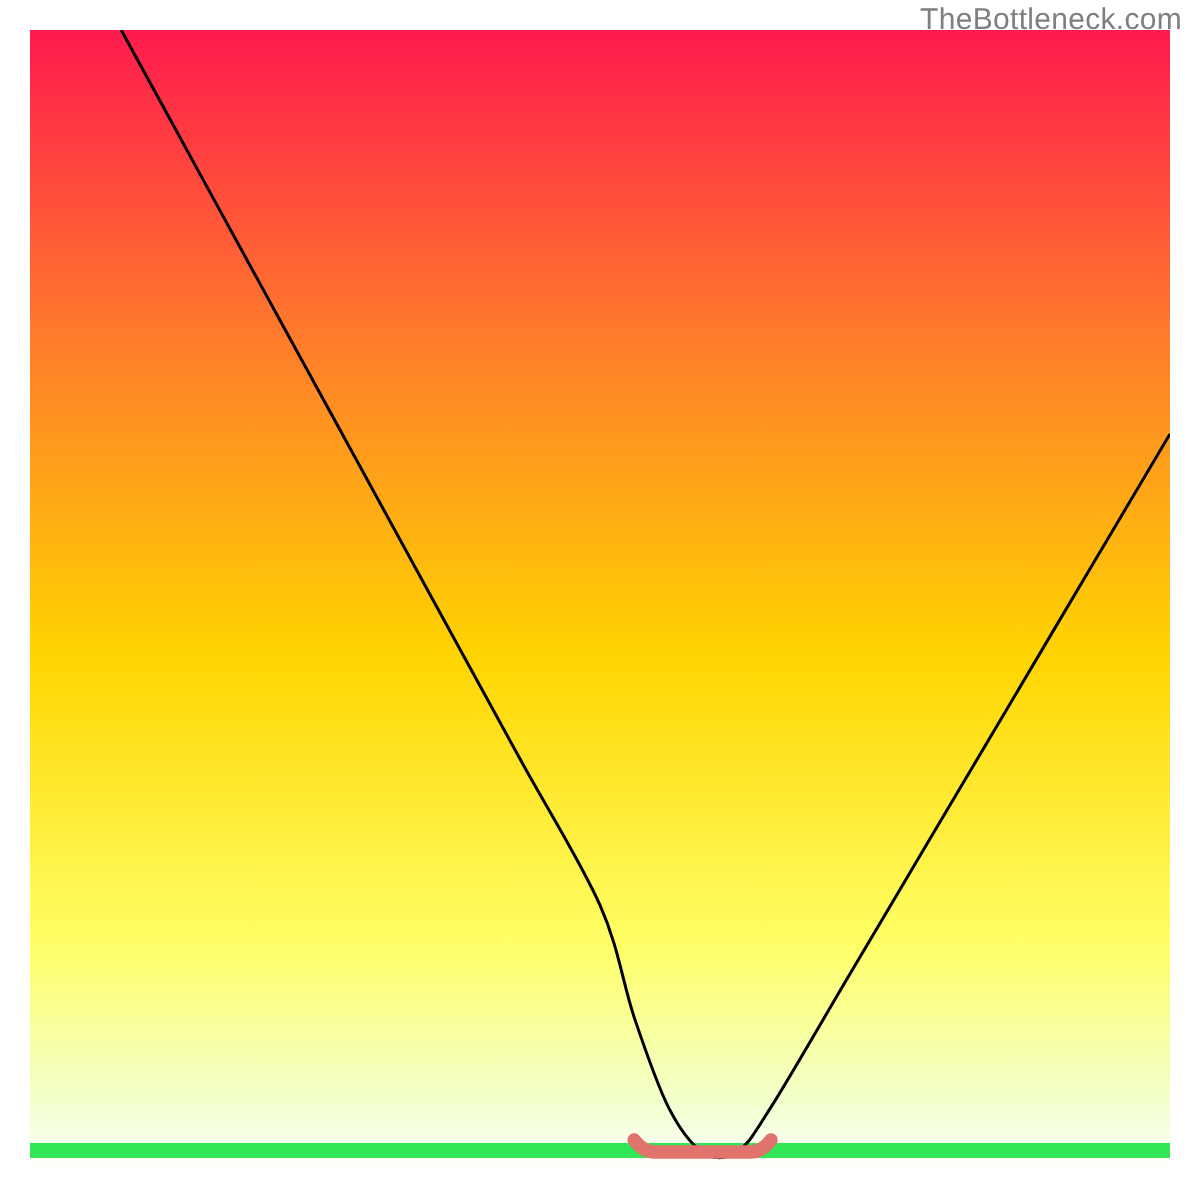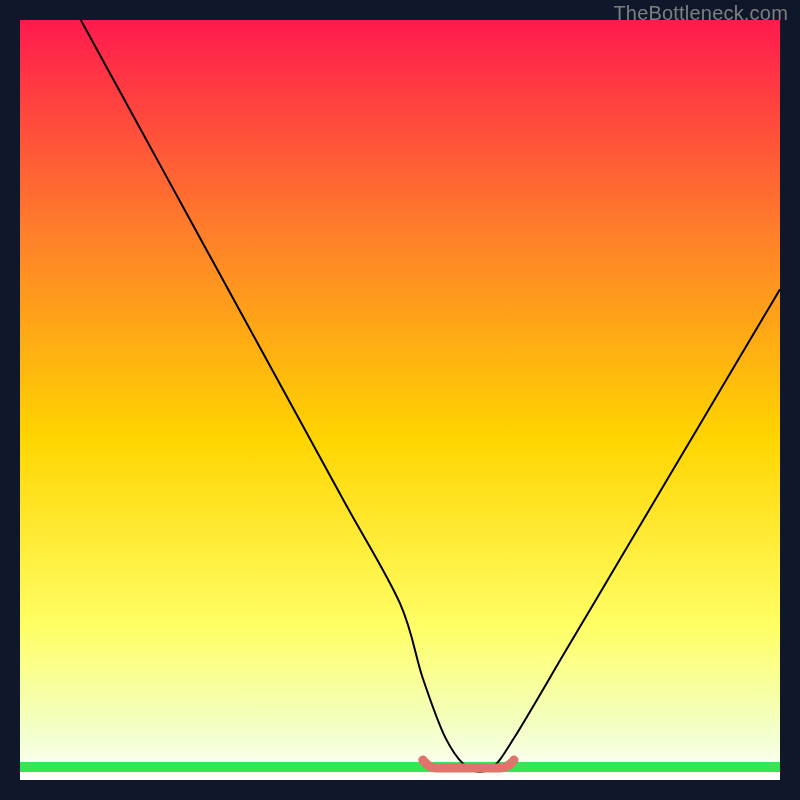--- a/index.html
+++ b/index.html
@@ -9,21 +9,21 @@
     height: 800px;
     background: #000;
     overflow: hidden;
   }
   .frame {
     position: absolute;
     left: 0;
     top: 0;
     width: 800px;
     height: 800px;
-    background: #0f172a;
+    background: #ffffff;
   }
   .plot-area {
     position: absolute;
     left: 20px;
     top: 20px;
     width: 760px;
     height: 760px;
     overflow: hidden;
   }
   .gradient-bg {

